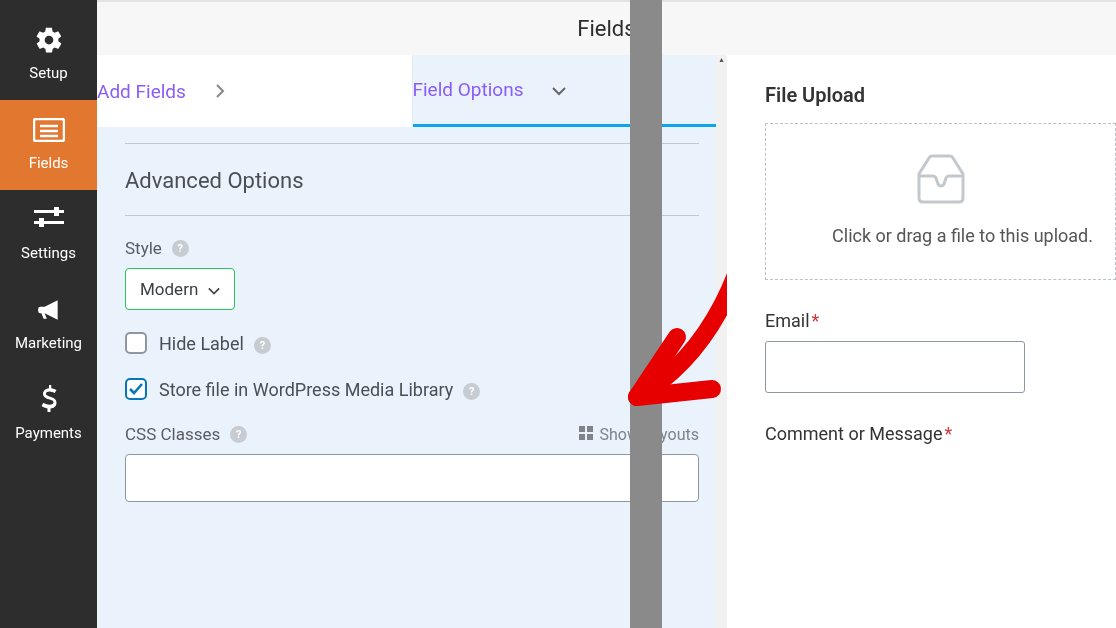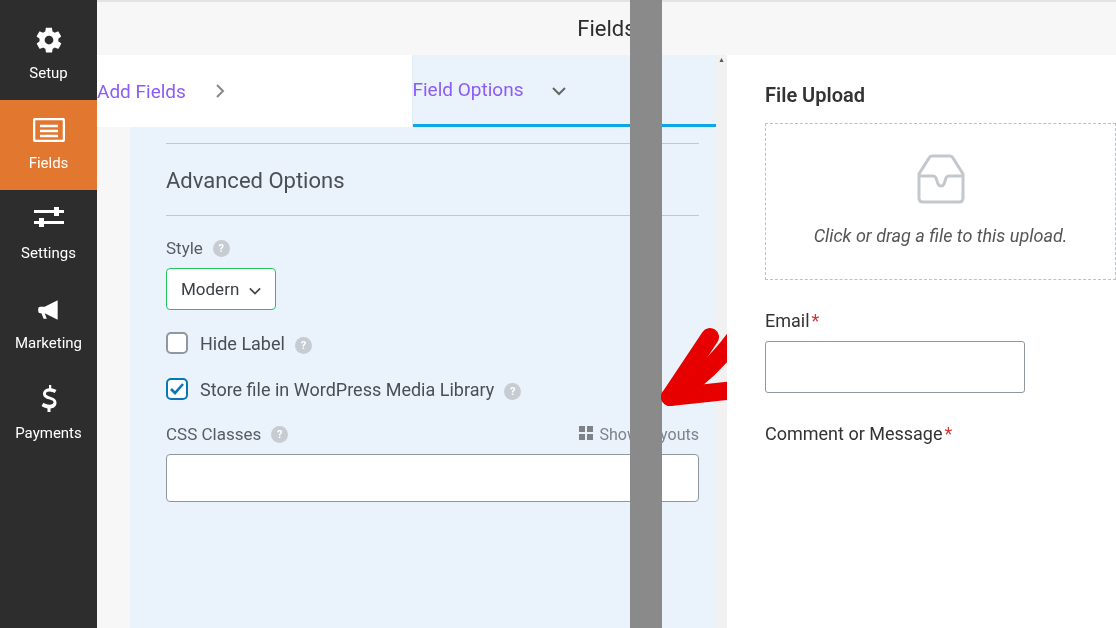--- a/index.html
+++ b/index.html
@@ -12,21 +12,21 @@
   .sidebar-item .label { font-size: 15px; }
   .main { flex: 1; display: flex; flex-direction: column; background: #f7f7f7; border-top: 2px solid #e3e3e3; }
   .titlebar { text-align: center; font-size: 22px; color: #2d2d2d; padding: 14px 0; }
   .workspace { flex: 1; display: flex; }
   .left-panel { width: 630px; display: flex; flex-direction: column; position: relative; }
   .tabs { display: flex; height: 72px; }
   .tab { flex: 1; display: flex; align-items: center; justify-content: flex-start; font-size: 19px; color: #8b5cf6; cursor: pointer; gap: 19px; }
   .tab.add { background: #fff; border-right: 1px solid #e2ecf6; }
   .tab.opts { background: #eaf2fb; border-bottom: 3px solid #0ea5e9; }
   .tab .chev { margin-left: 10px; color: #888; }
-  .options-area { background: #eaf2fb; padding: 16px 28px 26px 36px; flex: 1; position: relative; overflow: hidden; margin-left: 33px; }
+  .options-area { background: #eaf2fb; padding: 16px 28px 26px 28px; flex: 1; position: relative; overflow: hidden; }
   .hr { border: none; border-top: 1px solid #c0c9d3; margin: 0; }
   .section-title { font-size: 22px; color: #4b4f54; margin: 24px 0 22px 0; }
   .field-label { font-size: 17px; color: #585d63; margin-bottom: 10px; display: flex; align-items: center; }
   .help { margin-left: 10px; width: 17px; height: 17px; border-radius: 50%; background: #c6ccd2; color: #fff; display: inline-flex; align-items: center; justify-content: center; font-size: 11px; font-weight: bold; }
   .select { margin-bottom: 22px; }
   .select-box { background: #fff; border: 1px solid #22c55e; border-radius: 4px; padding: 10px 14px; display: inline-flex; align-items: center; font-size: 17px; color: #3a3f44; cursor: pointer; }
   .select-box .chev { margin-left: 10px; }
   .check-row { display: flex; align-items: flex-end; margin-bottom: 24px; }
   .checkbox { width: 22px; height: 22px; border: 2px solid #8f98a1; border-radius: 5px; background: #fff; margin-right: 12px; display: flex; align-items: center; justify-content: center; cursor: pointer; }
   .checkbox.checked { border-color: #0778b7; }
@@ -34,21 +34,21 @@
   .css-row { display: flex; align-items: center; justify-content: space-between; margin-top: 2px; margin-bottom: 10px; }
   .show-layouts { color: #7d8388; font-size: 16px; display: flex; align-items: center; cursor: pointer; }
   .show-layouts .grid { margin-right: 6px; }
   .text-input { width: 100%; height: 48px; border: 1px solid #8f98a1; border-radius: 4px; background: #fff; padding: 0 10px; font-size: 16px; }
   .scrollbar { position: absolute; right: 0; top: 0; width: 11px; height: 100%; background: #f1f1f1; }
   .scroll-thumb-top { position: absolute; right: 0; top: 0; width: 11px; height: 80px; background: #c1c1c1; }
   .scroll-arrow-up { position: absolute; right: 0; top: 0; width: 11px; height: 11px; background: #f1f1f1; font-size: 8px; text-align: center; color: #555; }
   .scroll-thumb-big { position: absolute; left: 630px; top: 0; width: 32px; height: 100%; background: #8a8a8a; }
   .preview { flex: 1; background: #fff; padding: 28px 0 0 38px; overflow: hidden; }
   .preview-title { font-size: 20px; font-weight: 600; color: #333; margin-bottom: 16px; }
-  .drop { border: 1px dashed #bcc1c6; padding: 30px 28px; text-align: center; margin-bottom: 30px; font-style: italic; }
+  .drop { border: 1px dashed #bcc1c6; padding: 30px 22px; text-align: right; margin-bottom: 30px; }
   .drop svg { display: block; margin: 0 auto 18px auto; }
   .drop-text { font-size: 18px; color: #555; line-height: 1.5; }
   .form-label { font-size: 18px; color: #333; margin-bottom: 10px; }
   .req { color: #d63638; margin-left: 2px; }
   .form-input { width: 100%; max-width: 260px; height: 52px; border: 1px solid #8f98a1; border-radius: 3px; background: #fff; margin-bottom: 30px; }
   .annotation-arrow { position: absolute; pointer-events: none; z-index: 50; }
 </style>
 </head>
 <body>
 

